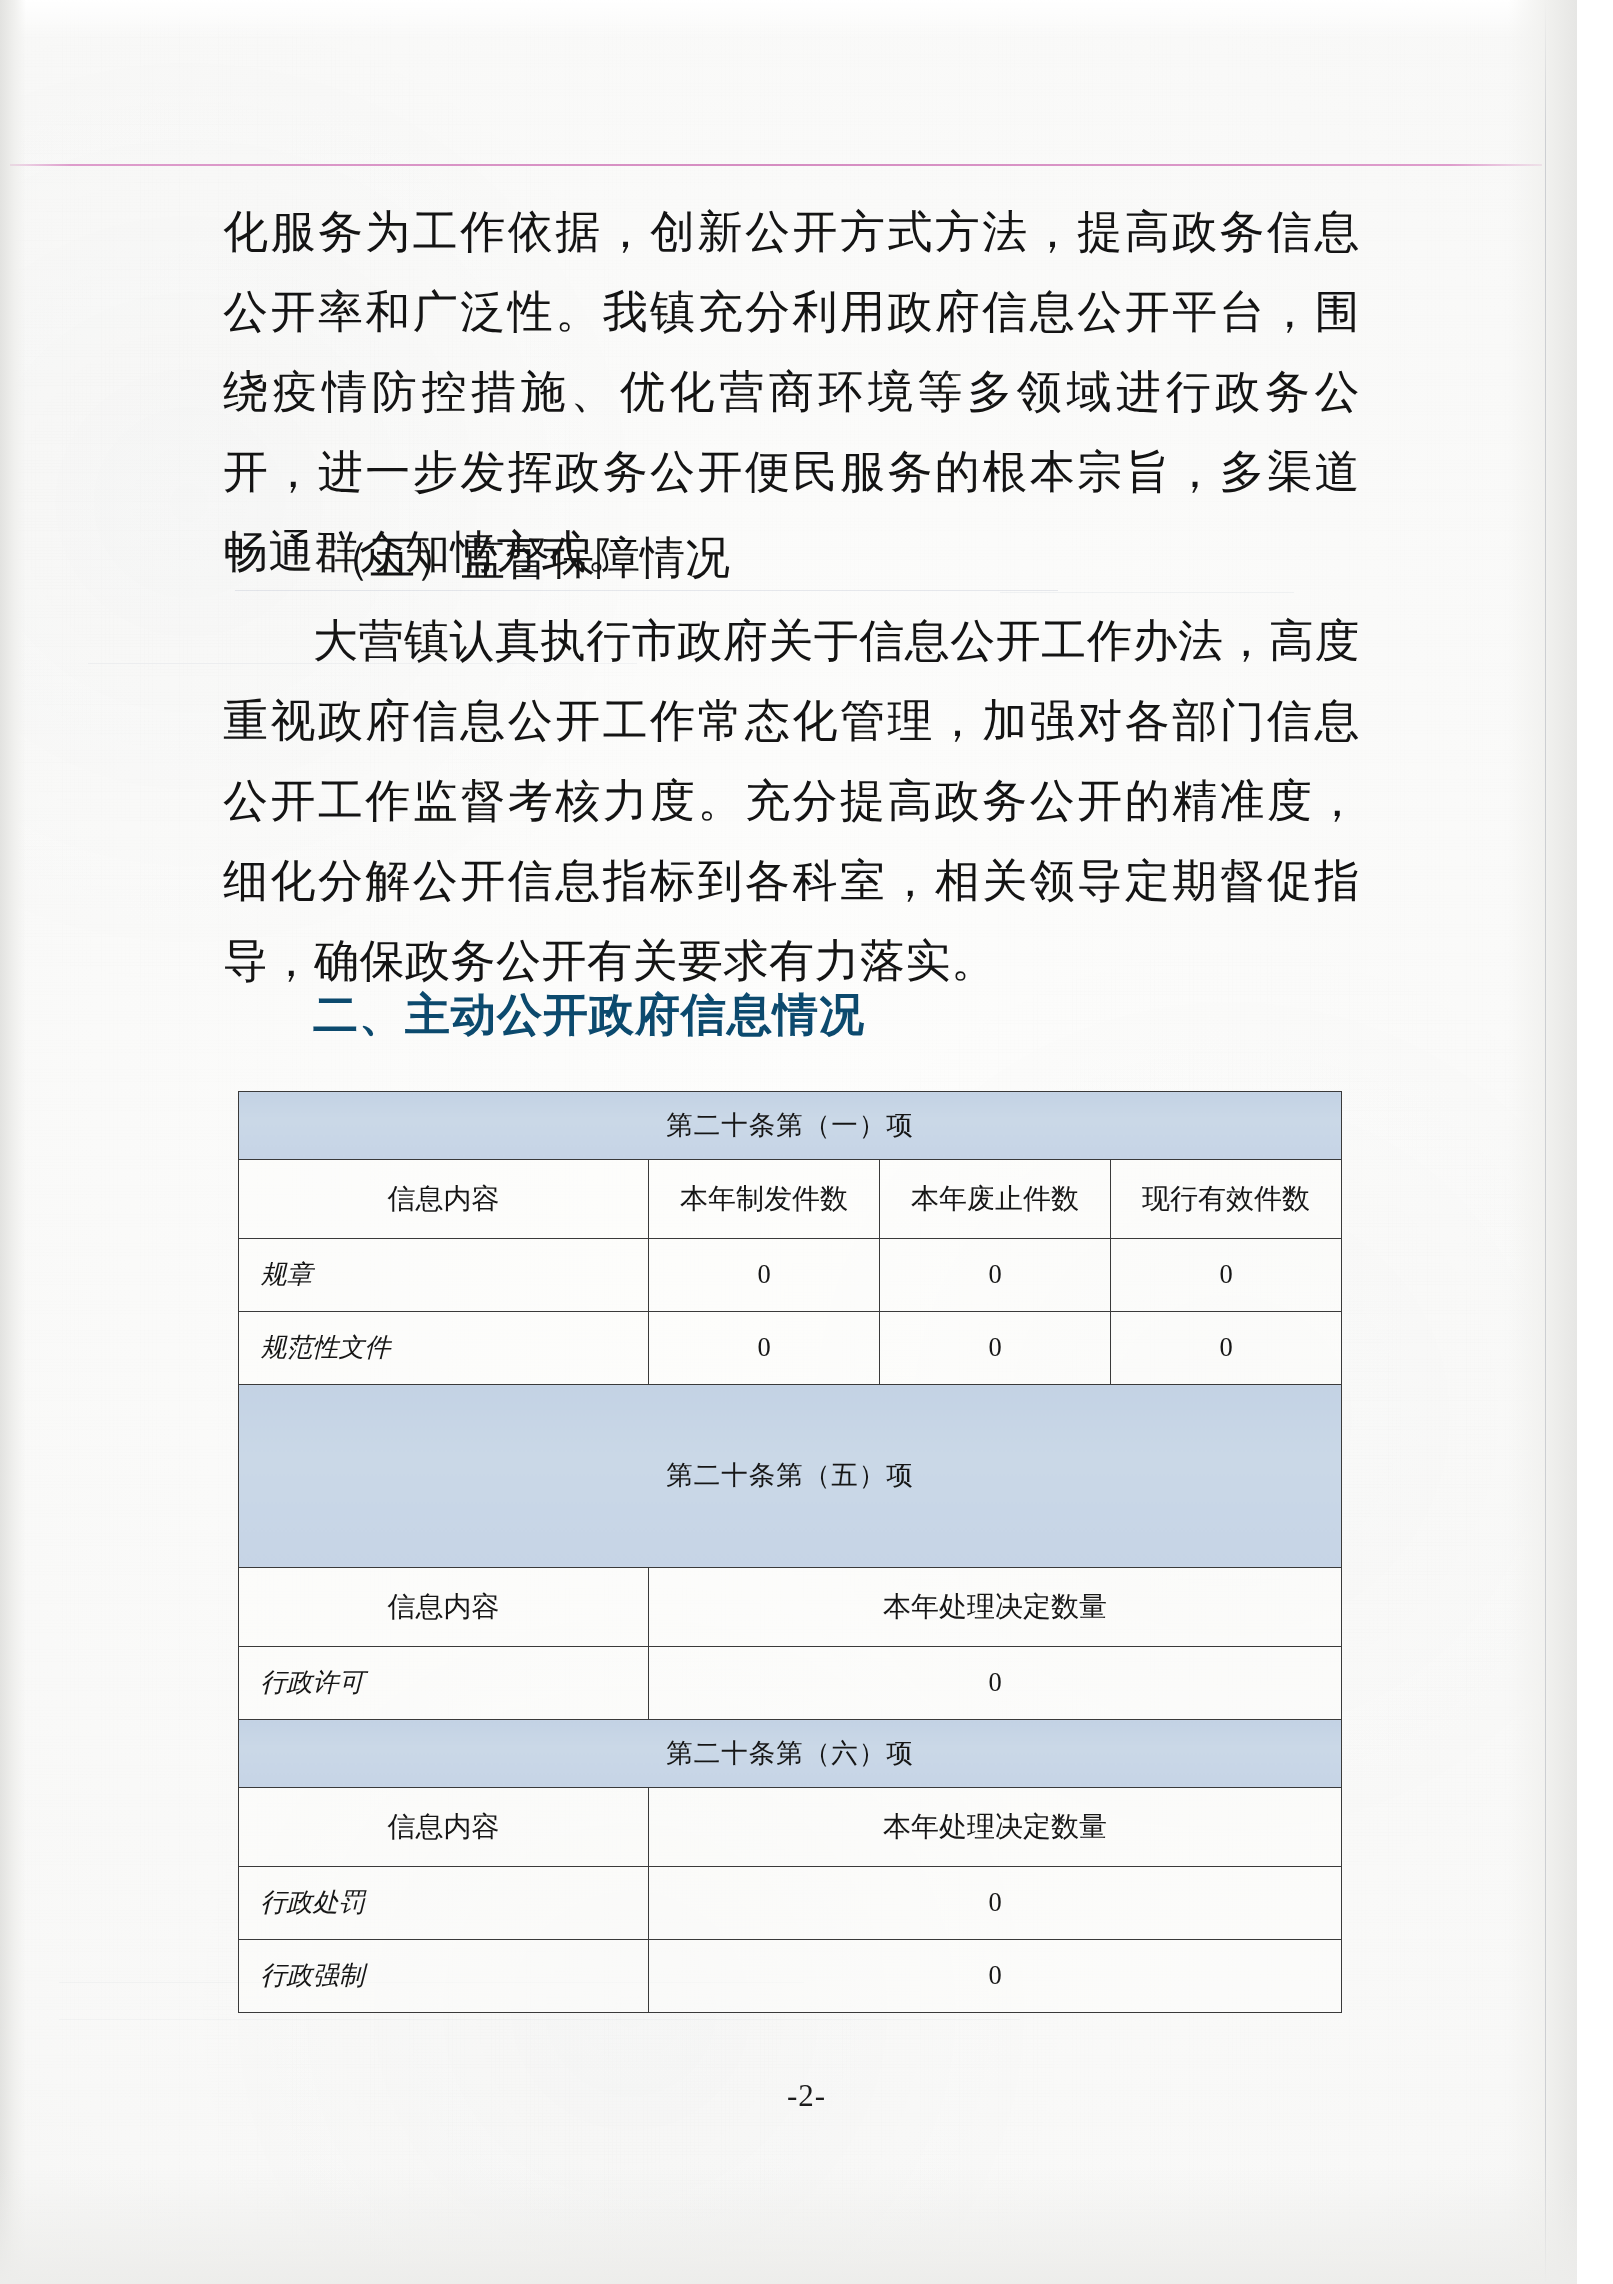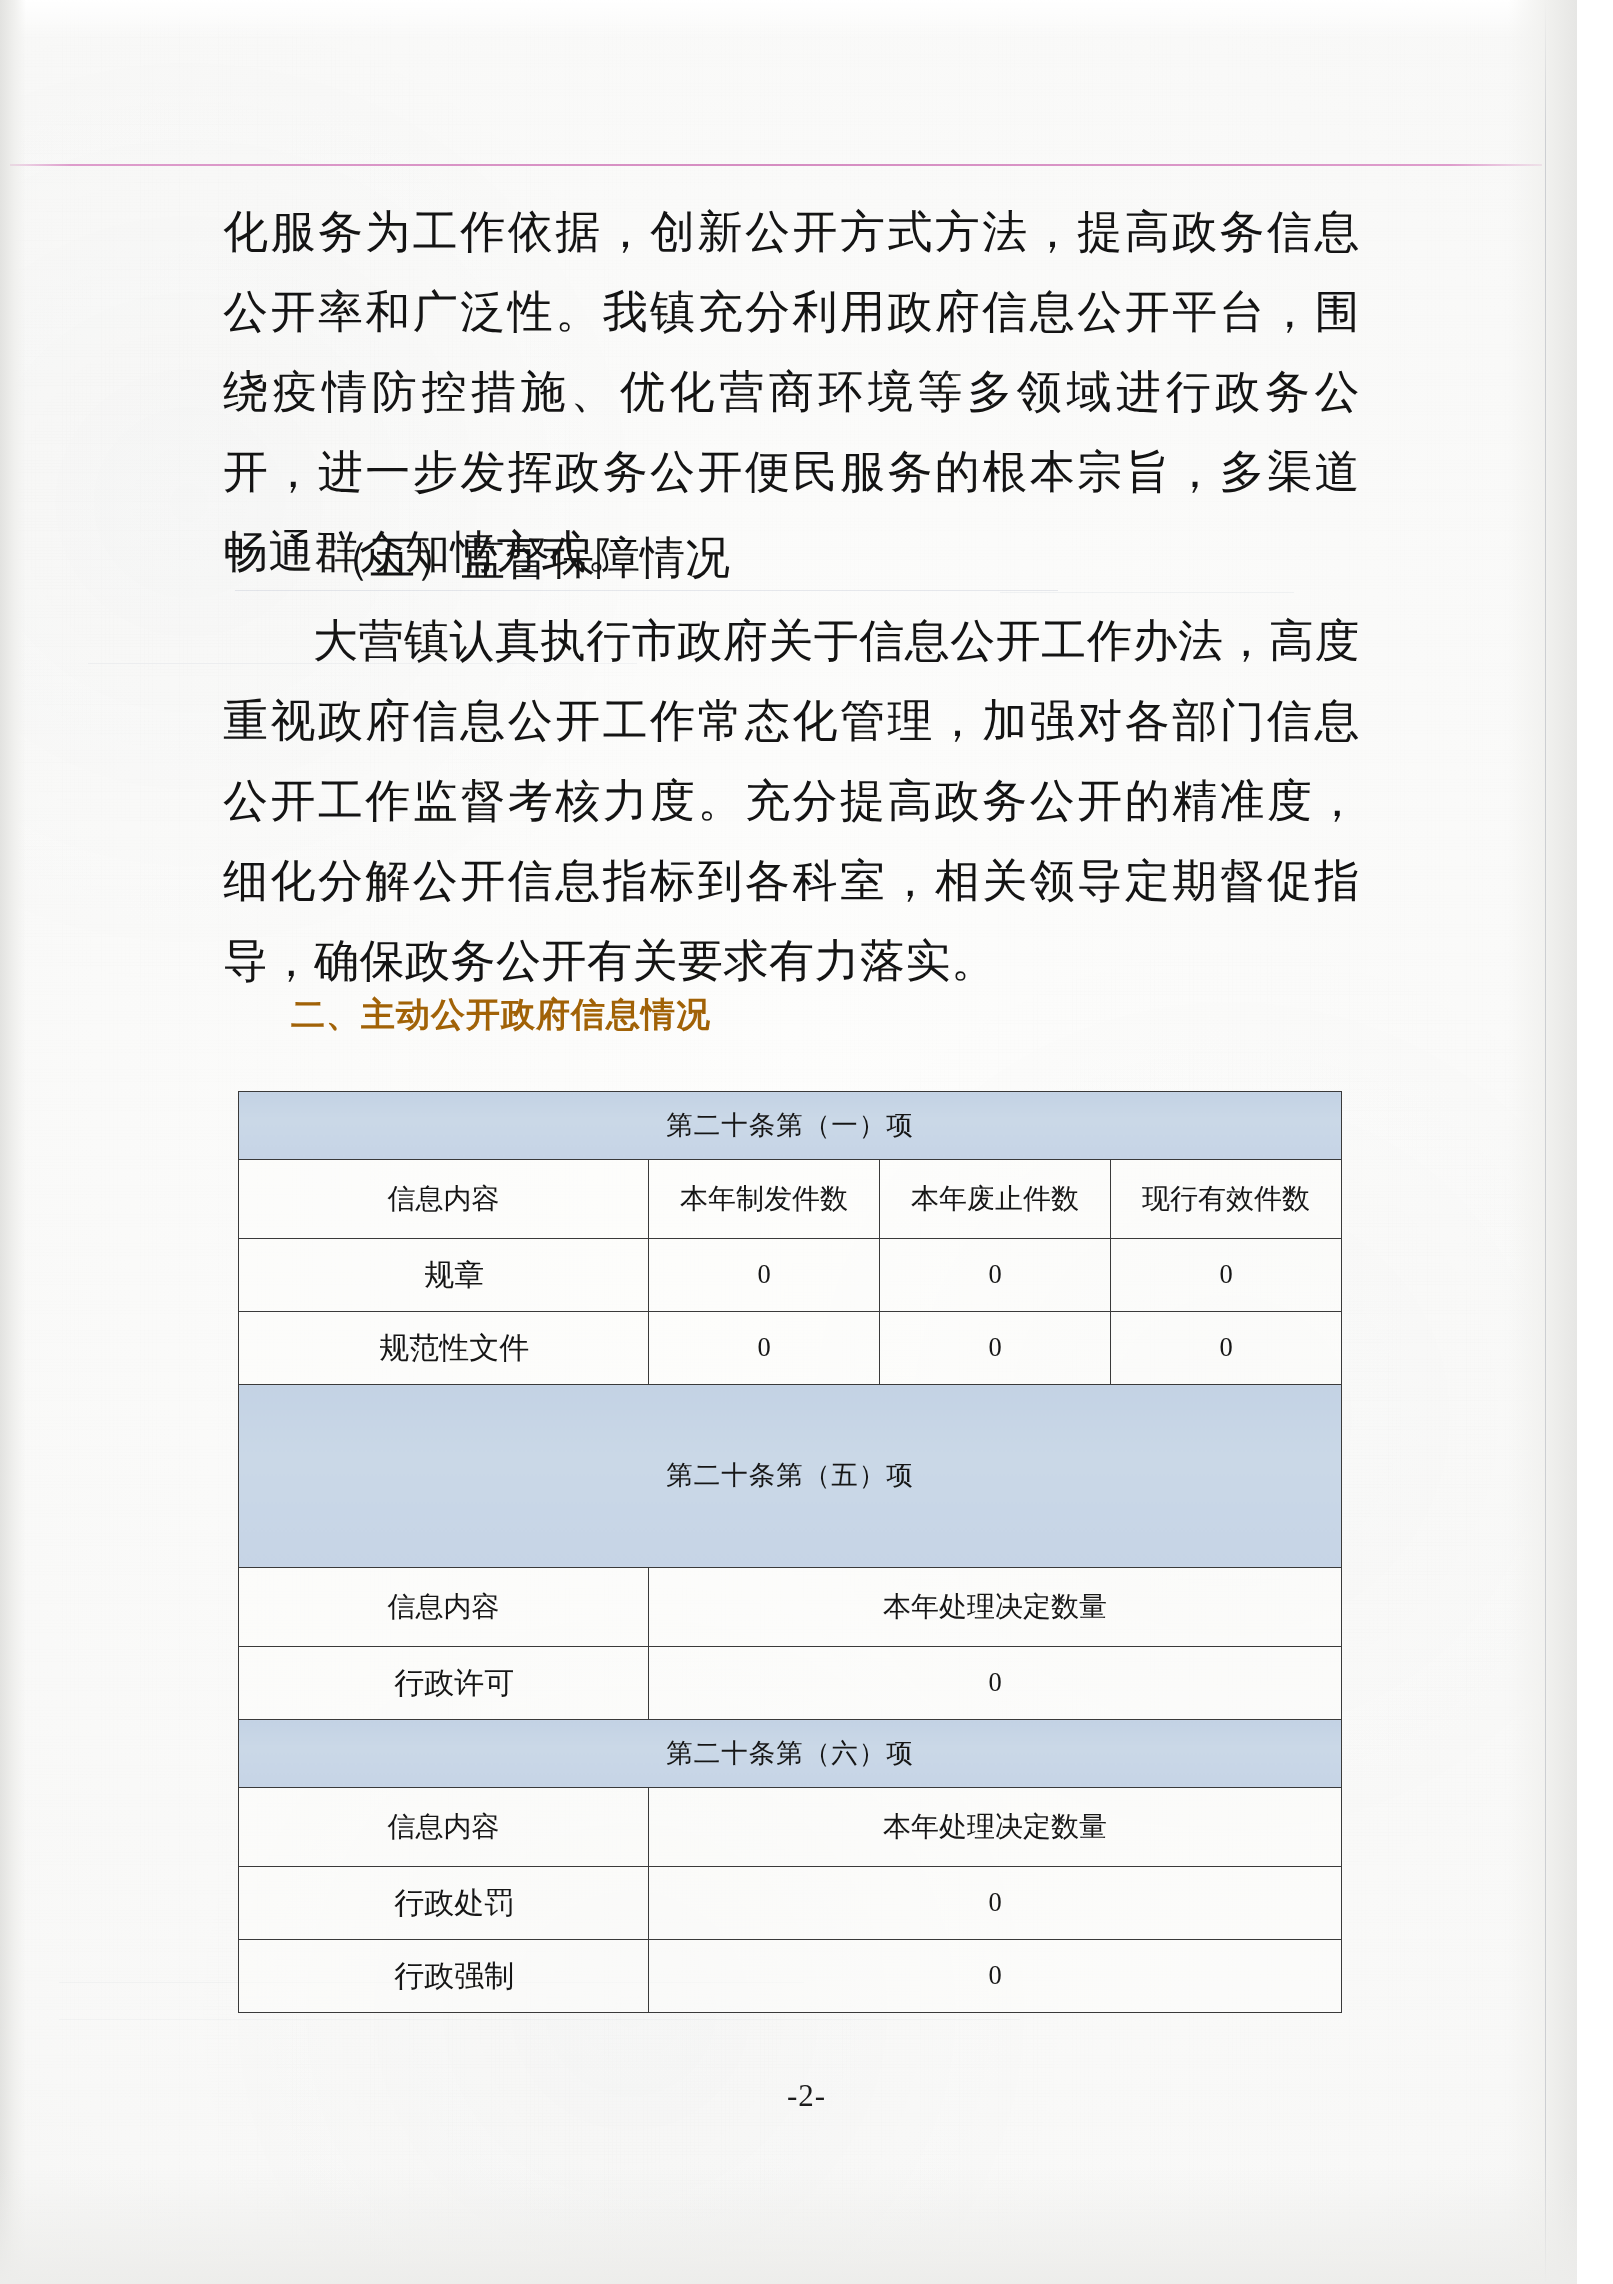--- a/index.html
+++ b/index.html
@@ -111,23 +111,23 @@
     text-indent: 2em;
     width: 1137px;
   }
 
   .section-heading {
     position: absolute;
     left: 223px;
     width: 1137px;
     font-family: "Liberation Sans", "DejaVu Sans", sans-serif;
     font-weight: 700;
-    font-size: 34px;
+    font-size: 45px;
     line-height: 69px;
-    color: #a16207;
+    color: #0c4a6e;
     text-indent: 2em;
     letter-spacing: 1px;
   }
 
   
   .info-table {
     position: absolute;
     left: 238px;
     top: 1091px;
     width: 1104px;
@@ -147,23 +147,24 @@
   }
   .info-table td.group {
     background: linear-gradient(180deg, #c3d2e4 0%, #cad8e7 40%, #c6d4e6 100%);
     font-size: 26.5px;
     letter-spacing: 1px;
   }
   .info-table td.group.tall  { height: 182px; }
   .info-table td.group.short { height: 67px; }
   .info-table td.colhead { height: 78px; font-size: 28px; }
   .info-table td.rowlabel {
-    text-align: center;
+    text-align: left;
     padding-left: 21.6px;
-    font-size: 30px;
+    font-size: 26px;
+    font-style: italic;
   }
   .info-table td.datacell { font-size: 26.5px; }
   .r-norm  { height: 73px; }
 
   .page-number {
     position: absolute;
     left: 0; right: 0;
     top: 2078px;
     text-align: center;
     font-family: "Liberation Serif", "DejaVu Serif", serif;

